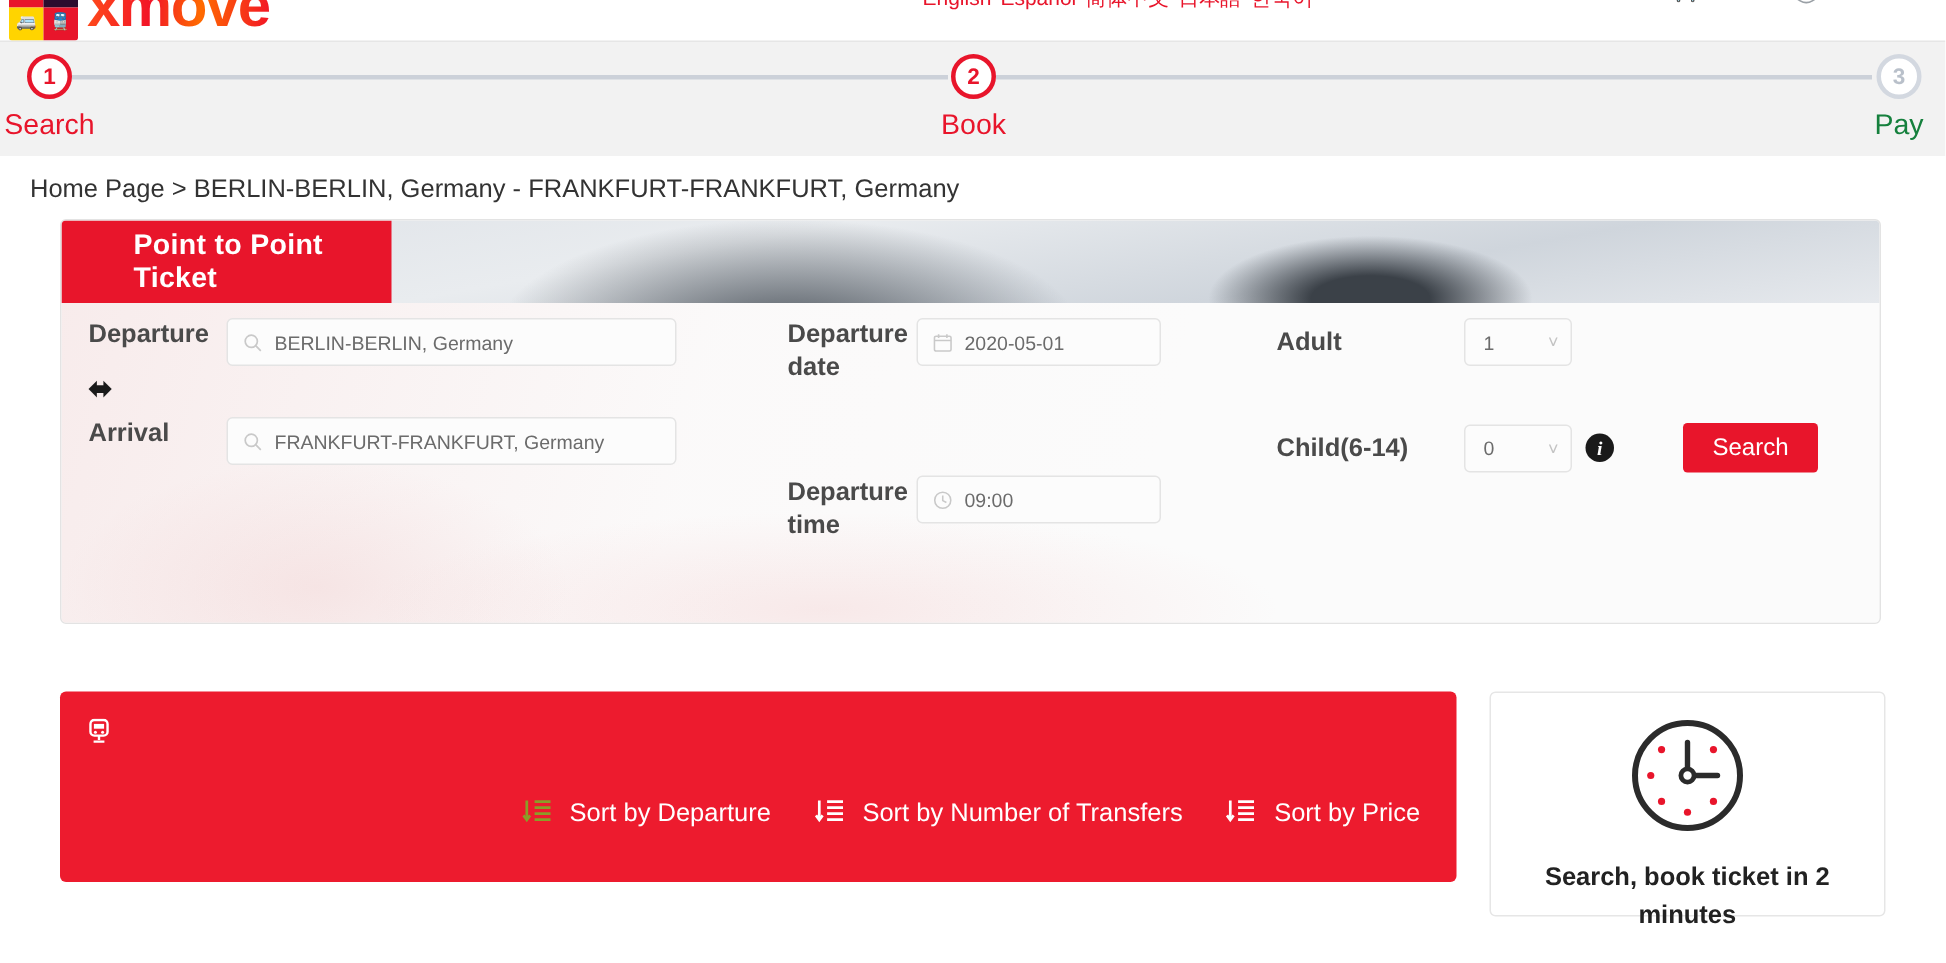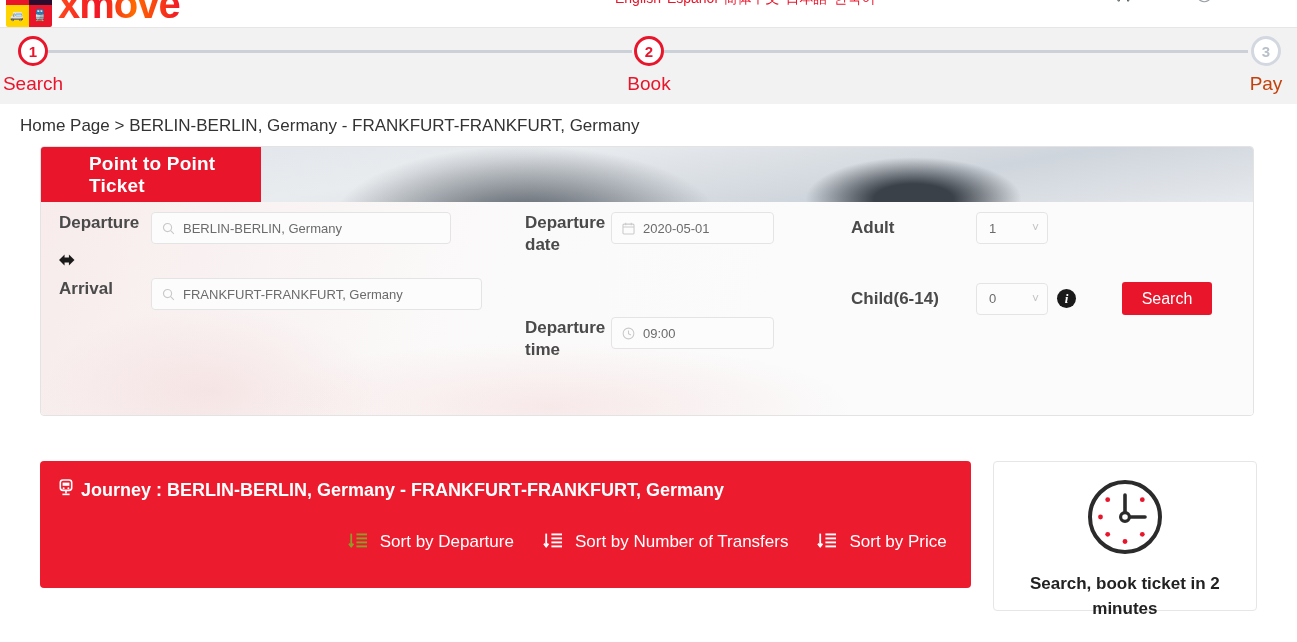--- a/index.html
+++ b/index.html
@@ -64,21 +64,21 @@
   }
   .step-circle {
     width: 30px; height: 30px; border-radius: 50%;
     background:#ffffff; border: 3px solid #e8152b;
     display:flex; align-items:center; justify-content:center;
     font-size: 15px; font-weight: 700; color:#e8152b;
     z-index: 2;
   }
   .step-label { margin-top: 7px; font-size: 19px; color:#e8152b; }
   .step.inactive .step-circle { border-color:#d3d8e0; color:#b9c0ca; }
-  .step.inactive .step-label { color:#c2410c; }
+  .step.inactive .step-label { color:#15803d; }
   .step-line {
     position: absolute; top: 22px; height: 3px; background:#ccd1d9; z-index:1;
   }
 
   
   .breadcrumb {
     padding: 12px 0 10px 20px;
     font-size: 17px; color: #333; background:#ffffff;
   }
 
@@ -268,21 +268,21 @@
           <span class="in-val">BERLIN-BERLIN, Germany</span>
         </div>
       </div>
 
       <div class="fld-row" style="left:18px; top:48px;">
         <span class="swap-icon">⬌</span>
       </div>
 
       <div class="fld-row" style="left:18px; top:76px;">
         <div class="fld-label" style="width:92px;">Arrival</div>
-        <div class="input-box" style="width:331px;">
+        <div class="input-box" style="width:300px;">
           <span class="in-ico">
             <svg width="13" height="13" viewBox="0 0 16 16">
                 <circle cx="6.8" cy="6.8" r="5" fill="none" stroke="currentColor" stroke-width="1.4"></circle>
                 <line x1="10.4" y1="10.4" x2="14.6" y2="14.6" stroke="currentColor" stroke-width="1.4"></line>
               </svg>
           </span>
           <span class="in-val">FRANKFURT-FRANKFURT, Germany</span>
         </div>
       </div>
 
@@ -343,21 +343,20 @@
       <span>
         <svg width="16" height="17" viewBox="0 0 16 17">
             <rect x="2.3" y="1" width="11.4" height="10.4" rx="2.6" fill="none" stroke="#fff" stroke-width="1.6"></rect>
             <rect x="4.6" y="3.6" width="6.8" height="3.2" fill="#fff"></rect>
             <circle cx="5.6" cy="9.2" r="1" fill="#fff"></circle>
             <circle cx="10.4" cy="9.2" r="1" fill="#fff"></circle>
             <line x1="8" y1="11.4" x2="8" y2="14.4" stroke="#fff" stroke-width="1.6"></line>
             <line x1="4.4" y1="15.4" x2="11.6" y2="15.4" stroke="#fff" stroke-width="1.6"></line>
           </svg>
       </span>
-      <span>Journey : BERLIN-BERLIN, Germany - FRANKFURT-FRANKFURT, Germany</span>
     </div>
 
     <div class="sorts">
 
       <div class="sort-item">
         <span>
           <svg width="20" height="17" viewBox="0 0 20 17">
             <polyline points="3.2,1.6 3.2,14.4" stroke="#8a9e28" stroke-width="1.8" fill="none"></polyline>
             <polyline points="1,11.6 3.2,14.6 5.4,11.6" stroke="#8a9e28" stroke-width="1.8" fill="none"></polyline>
             <line x1="8.4" y1="2.4" x2="19" y2="2.4" stroke="#8a9e28" stroke-width="1.9"></line>

